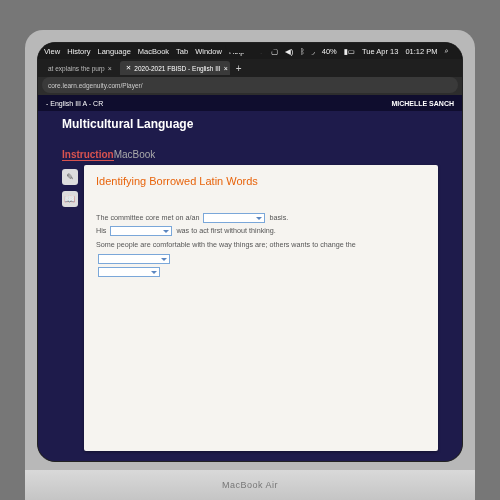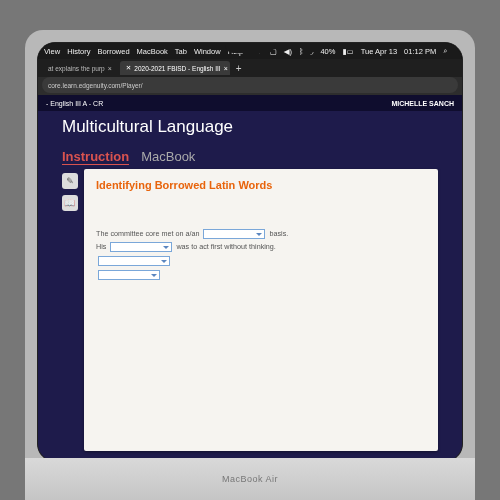--- a/index.html
+++ b/index.html
@@ -13,46 +13,46 @@
 .browser{background:#2d2d2d;height:calc(100% - 16px);display:flex;flex-direction:column}
 .tabs{height:18px;display:flex;align-items:center;padding:0 4px;gap:2px;background:#1f1f1f}
 .tab{height:14px;padding:0 6px;font-size:6.5px;color:#bbb;display:flex;align-items:center;gap:3px;border-radius:3px 3px 0 0;max-width:110px;overflow:hidden;white-space:nowrap}
 .tab.act{background:#3a3a3a;color:#fff}
 .tab .x{font-size:7px}
 .addr{height:16px;background:#3a3a3a;margin:0 4px 2px;border-radius:8px;font-size:6.5px;color:#ccc;display:flex;align-items:center;padding:0 6px}
 .app{flex:1;background:#1e1b4b;display:flex;flex-direction:column}
 .apphead{height:16px;background:#0f0d2e;color:#fff;font-size:7px;display:flex;align-items:center;padding:0 8px}
 .apphead .r{margin-left:auto;font-weight:600}
 .unit{padding:6px 24px 0}
-.unit h1{color:#fff;font-size:17px;font-weight:400}
-.unittabs{display:flex;gap:12px;margin-top:12px;font-size:13px}
+.unit h1{color:#fff;font-size:12px;font-weight:700}
+.unittabs{display:flex;margin-top:18px;font-size:10px}
 .unittabs span{color:#aaa}
 .unittabs .on{color:#d9534f;font-weight:600;border-bottom:1px solid #d9534f}
 .stage{flex:1;margin:4px 24px 10px;display:flex;gap:4px}
 .tools{width:18px;display:flex;flex-direction:column;gap:6px;padding-top:4px}
 .tool{width:16px;height:16px;background:#ddd;border-radius:3px;display:flex;align-items:center;justify-content:center;font-size:9px;color:#555}
 .card{flex:1;background:#f6f4f0;border-radius:2px;padding:10px 12px;box-shadow:0 1px 3px rgba(0,0,0,.4)}
-.card h2{color:#e8640c;font-size:11px;font-weight:700;margin-bottom:22px}
+.card h2{color:#e8640c;font-size:11px;font-weight:400;margin-bottom:10px}
 .card p{font-size:7.2px;color:#555;line-height:1.9}
 .dd{display:inline-block;border:1px solid #7aa7d9;background:#fff;height:10px;min-width:62px;vertical-align:middle;position:relative;margin:0 2px}
 .dd::after{content:"";position:absolute;right:2px;top:3px;border:3px solid transparent;border-top-color:#5b86c0}
-.keybase{position:absolute;bottom:0;left:0;right:0;height:42px;background:linear-gradient(#d9d9d9,#c5c5c5);display:flex;align-items:center;justify-content:center;font-size:9px;color:#777;letter-spacing:.5px}
+.keybase{position:absolute;bottom:0;left:0;right:0;height:30px;background:linear-gradient(#d9d9d9,#c5c5c5);display:flex;align-items:center;justify-content:center;font-size:9px;color:#777;letter-spacing:.5px}
 .avatar{width:9px;height:9px;border-radius:50%;background:#c58af9;display:inline-block;vertical-align:middle}
 </style>
 </head>
 <body>
 
 <div class="laptop">
  <div class="screen">
   <div class="notch"></div>
 
   <div class="menubar">
    <span>View</span>
    <span>History</span>
-   <span>Borrowed</span>
+   <span>Language</span>
    <span>MacBook</span>
    <span>Tab</span>
    <span>Window</span>
    <span>Help</span>
    <span class="spacer"></span>
    <span>⛉</span>
    <span>▢</span>
    <span>◀)</span>
    <span>ᛒ</span>
    <span>◞</span>
@@ -96,21 +96,21 @@
      <div class="tools">
       <div class="tool">✎</div>
       <div class="tool">📖</div>
      </div>
      <div class="card">
       <h2>Identifying Borrowed Latin Words</h2>
       <p>
        <br>
        <span>The committee core met on a/an </span><span class="dd"></span><span> basis.</span><br>
        <span>His </span><span class="dd"></span><span> was to act first without thinking.</span><br>
-       <span class="dd" style="min-width:72px"></span><br>
+       <span>Some people are comfortable with the way things are; others wants to change the </span><span class="dd" style="min-width:72px"></span><br>
        <span class="dd"></span>
       </p>
      </div>
     </div>
    </div>
   </div>
  </div>
  <div class="keybase">MacBook Air</div>
 </div>
 

